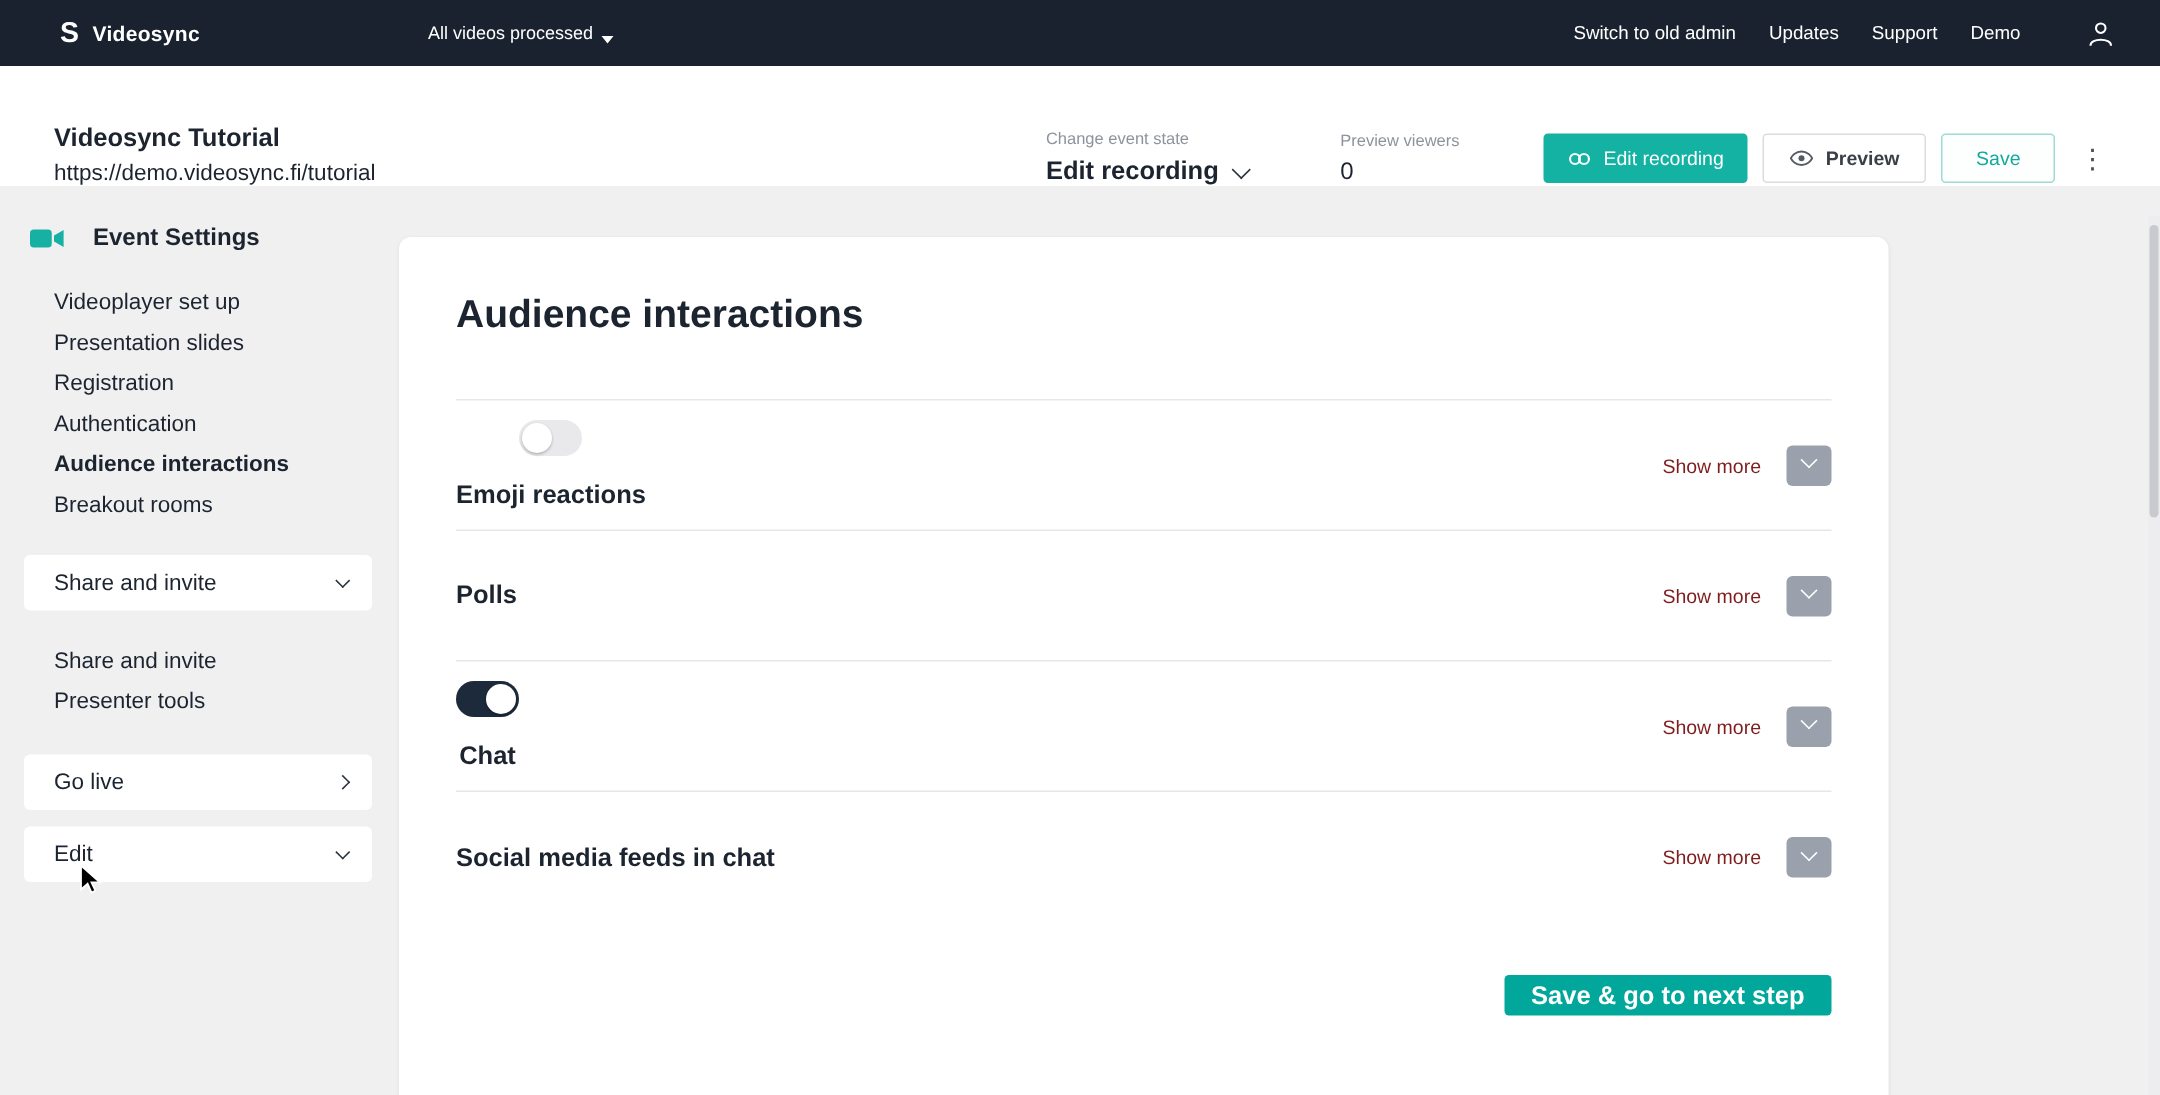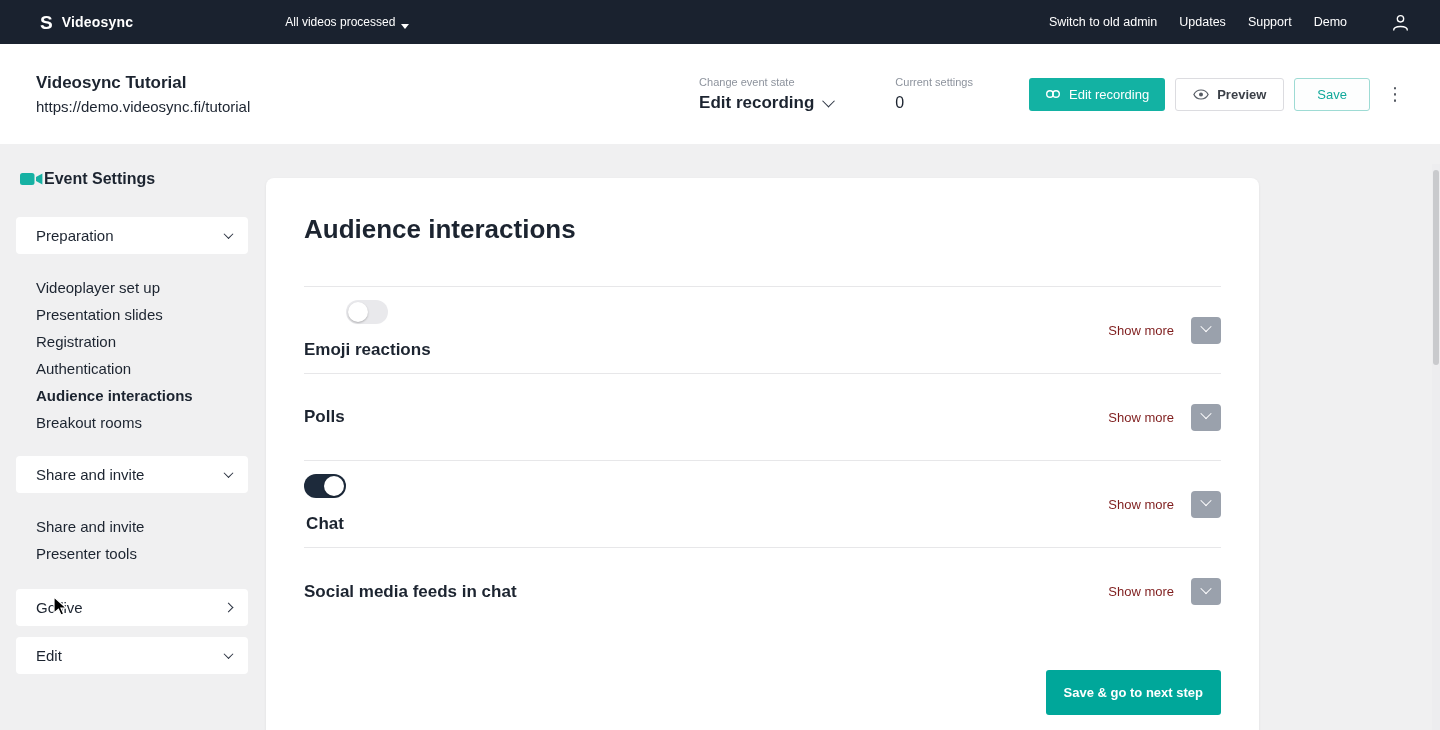--- a/index.html
+++ b/index.html
@@ -11,41 +11,41 @@
   .brand { display:flex; align-items:center; gap:9px; cursor:pointer; }
   .brand-glyph { font-size:19px; font-weight:700; line-height:1; }
   .brand-name { font-size:14px; font-weight:700; letter-spacing:.2px; }
   .status-dd { margin-left:152px; font-size:12px; display:flex; align-items:flex-end; gap:6px; cursor:pointer; }
   .caret-down { width:0; height:0; border-left:4px solid transparent; border-right:4px solid transparent; border-top:5px solid #fff; display:inline-block; }
   .topbar-right { margin-left:auto; display:flex; align-items:center; gap:22px; font-size:12.5px; }
   .topbar-link { cursor:pointer; white-space:nowrap; }
   .user-icon { margin-left:22px; display:flex; cursor:pointer; }
 
   
-  .header { height:100px; background:#fff; display:flex; align-items:center; padding:0 36px; }
+  .header { height:80px; background:#fff; display:flex; align-items:flex-end; padding:0 36px; }
   .event-title { font-size:17px; font-weight:700; }
   .event-url { font-size:15px; margin-top:5px; }
   .header-right { margin-left:auto; display:flex; align-items:center; }
   .mini-label { font-size:11px; color:#8d939d; }
   .state-block { margin-right:62px; }
   .state-value { font-size:17px; font-weight:700; margin-top:5px; display:flex; align-items:center; gap:10px; cursor:pointer; }
   .viewers-block { margin-right:56px; }
   .viewers-count { font-size:16px; font-weight:400; margin-top:6px; }
   .btn { border:none; border-radius:3px; height:33px; font-size:13px; font-family:"Liberation Sans",sans-serif; display:inline-flex; align-items:center; gap:8px; padding:0 16px; cursor:pointer; }
   .btn-teal { background:#13b2a3; color:#fff; }
   .btn-outline { background:#fff; border:1px solid #dcdce0; color:#3a3f47; margin-left:10px; padding:0 17px;font-weight:bold; }
   .btn-save { background:#fdfefe; border:1px solid #9edbd4; color:#11a99b; margin-left:10px; padding:0 22px; }
   .kebab { margin-left:16px; font-size:18px; color:#4a4f58; letter-spacing:0; cursor:pointer; line-height:1; }
 
   
   .content { position:relative; height:606px; background:#f0f0f1; }
 
   
   .sidebar { position:absolute; left:16px; top:26px; width:232px; }
-  .side-title { display:flex; align-items:center; gap:1px; font-size:16px; font-weight:700; margin-left:4px; }
+  .side-title { display:flex; align-items:center; gap:19px; font-size:16px; font-weight:700; margin-left:4px; }
   .side-sec { background:#fff; border-radius:4px; height:37px; display:flex; align-items:center; justify-content:space-between; padding:0 16px 0 20px; font-size:15px; cursor:pointer; }
   .sec-prep { margin-top:29px; }
   .side-list { list-style:none; margin:21px 0 20px 0; }
   .side-list li { font-size:15px; line-height:26.9px; padding-left:20px; cursor:pointer; }
   .side-list li.active { font-weight:700; }
   .sec-golive { margin-top:21px; }
   .sec-edit { margin-top:11px; }
 
   .chev { display:inline-block; width:7px; height:7px; border-right:1.6px solid #2a3240; border-bottom:1.6px solid #2a3240; transform:rotate(45deg) translate(-1px,-1px); }
   .chev.right { transform:rotate(-45deg); }
@@ -64,21 +64,21 @@
   .show-more { font-size:13px; color:#7f1d1d; cursor:pointer; }
   .chev-btn { width:30px; height:27px; border:none; border-radius:4px; background:#9aa1ac; display:flex; align-items:center; justify-content:center; cursor:pointer; padding-bottom:4px; }
 
   .toggle { width:42px; height:24px; border-radius:12px; position:relative; cursor:pointer; }
   .toggle.off { background:#e9e9ec; }
   .toggle.on { background:#1d2a3b; }
   .toggle .knob { position:absolute; top:2px; width:20px; height:20px; border-radius:50%; background:#fff; box-shadow:0 1px 2px rgba(0,0,0,.25); }
   .toggle.off .knob { left:2px; }
   .toggle.on .knob { right:2px; }
 
-  .save-next { float:right; margin-top:35px; background:#00a79a; color:#fff; border:none; border-radius:3px; height:45px; padding:0 18px; font-size:13px; font-weight:700; font-family:"Liberation Sans",sans-serif; cursor:pointer; }
+  .save-next { float:right; margin-top:35px; background:#00a79a; color:#fff; border:none; border-radius:3px; height:27px; padding:0 18px; font-size:17px; font-weight:700; font-family:"Liberation Sans",sans-serif; cursor:pointer; }
 
   
   .scroll-track { position:absolute; right:0; top:20px; width:8px; height:586px; background:#ededef; }
   .scroll-thumb { position:absolute; right:1px; top:26px; width:6px; height:195px; background:#c9cacd; border-radius:3px; cursor:pointer; }
 
   .cursor { position:absolute; left:50px; top:452px; pointer-events:none; }
 </style>
 </head>
 <body>
 
@@ -112,21 +112,21 @@
   </div>
   <div class="header-right">
     <div class="state-block">
       <div class="mini-label">Change event state</div>
       <div class="state-value">
         <span>Edit recording</span>
         <span class="chev big"></span>
       </div>
     </div>
     <div class="viewers-block">
-      <div class="mini-label">Current settings</div>
+      <div class="mini-label">Preview viewers</div>
       <div class="viewers-count">0</div>
     </div>
     <button class="btn btn-teal">
       <svg width="16" height="10" viewBox="0 0 16 10">
         <circle cx="5" cy="5" r="3.3" fill="none" stroke="#fff" stroke-width="1.4"></circle>
         <circle cx="11" cy="5" r="3.3" fill="none" stroke="#fff" stroke-width="1.4"></circle>
       </svg>
       <span>Edit recording</span>
     </button>
     <button class="btn btn-outline">
@@ -147,24 +147,20 @@
 
   <div class="sidebar">
     <div class="side-title">
       <svg width="23" height="14" viewBox="0 0 23 14">
         <rect x="0" y="1" width="14.5" height="12" rx="2.5" fill="#16b1a3"></rect>
         <path d="M16 5 L22.4 1.4 V12.6 L16 9 Z" fill="#16b1a3"></path>
       </svg>
       <span>Event Settings</span>
     </div>
 
-    <div class="side-sec sec-prep">
-      <span>Preparation</span>
-      <span class="chev"></span>
-    </div>
     <ul class="side-list">
       <li>Videoplayer set up</li>
       <li>Presentation slides</li>
       <li>Registration</li>
       <li>Authentication</li>
       <li class="active">Audience interactions</li>
       <li>Breakout rooms</li>
     </ul>
 
     <div class="side-sec">

